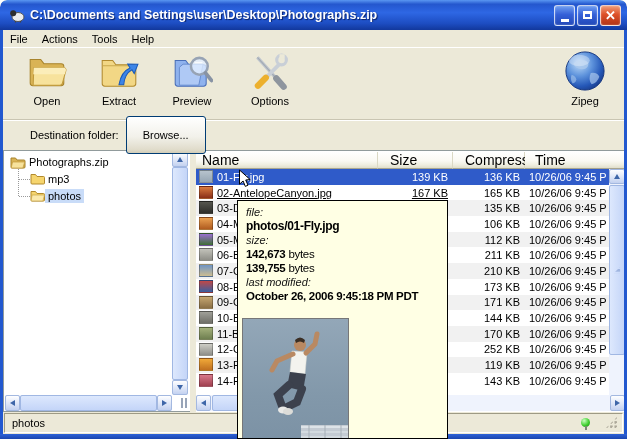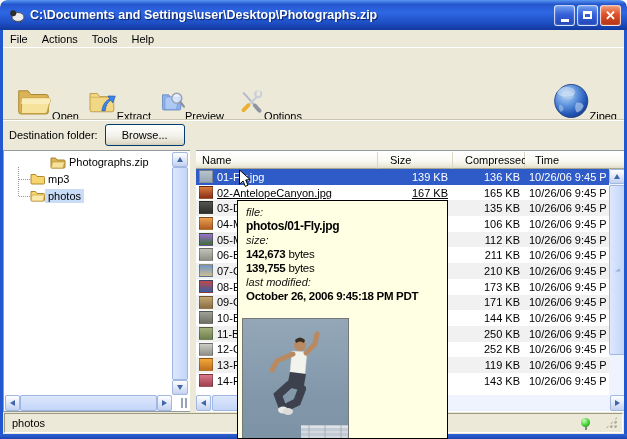--- a/index.html
+++ b/index.html
@@ -25,31 +25,31 @@
   .glyph-min{width:8px;height:3px;background:#fff;margin-top:10px;}
   .glyph-max{width:9px;height:8px;border:2px solid #fff;border-top-width:3px;}
   .glyph-x{color:#fff;font-size:13px;font-weight:bold;line-height:1;}
   
   .menubar{position:absolute;left:3px;top:30px;width:621px;height:17px;background:#ECE9D8;
     display:flex;align-items:center;z-index:4;}
   .menu-item{font-size:11px;padding:1px 7px;color:#000;}
   
   .toolbar{position:absolute;left:3px;top:47px;width:621px;height:71px;background:#ECE9D8;
     border-top:1px solid #fff;z-index:4;}
-  .tbtn{position:absolute;top:9px;width:64px;height:65px;display:flex;flex-direction:row;
-    align-items:flex-end;justify-content:flex-start;}
+  .tbtn{position:absolute;top:0;width:64px;height:65px;display:flex;flex-direction:column;
+    align-items:center;justify-content:flex-start;}
   .tbtn .ticon{width:42px;height:42px;margin-top:2px;}
   .tbtn .tlabel{font-size:11px;color:#000;margin-top:3px;}
   
   .destrow{position:absolute;left:3px;top:119px;width:621px;height:31px;background:#ECE9D8;
-    border-top:1px solid #c9c5b2;box-shadow:inset 0 1px 0 #fff;display:flex;align-items:center;z-index:4;}
+    border-top:1px solid #c9c5b2;box-shadow:inset 0 1px 0 #fff;display:flex;align-items:center;z-index:4;padding-left:21px;}
   .dest-label{font-size:11px;margin-left:6px;white-space:nowrap;}
   .dest-input{margin-left:5px;width:427px;height:20px;border:1px solid #7F9DB9;background:#fff;
     font-size:11px;padding:0 3px;color:#000;}
-  .browse-btn{margin-left:7px;width:80px;height:22px;border:1px solid #003C74;border-radius:3px;
+  .browse-btn{margin-left:7px;width:80px;height:38px;border:1px solid #003C74;border-radius:3px;
     background:linear-gradient(180deg,#ffffff 0%,#f2f1ea 55%,#e0dccb 90%,#d2cdb8 100%);
     font-size:11px;color:#000;}
   
   .main{position:absolute;left:3px;top:150px;width:621px;height:262px;background:#ECE9D8;z-index:3;}
   .tree-pane{position:absolute;left:0;top:0;width:187px;height:262px;background:#fff;
     border:1px solid #919B9C;border-right:none;}
   .splitter{position:absolute;left:187px;top:0;width:6px;height:262px;background:#ECE9D8;}
   .splitter-grip{position:absolute;left:-12px;bottom:3px;width:12px;height:11px;display:flex;gap:2px;justify-content:center;}
   .splitter-grip i{width:2px;height:10px;background:#98a4b8;display:block;}
   .list-pane{position:absolute;left:193px;top:0;width:428px;height:262px;background:#fff;
@@ -58,21 +58,21 @@
   .tree-item{position:absolute;display:flex;align-items:center;font-size:11px;white-space:nowrap;}
   .tree-item .flabel{padding:1px 3px;}
   .tree-item.sel .flabel{background:#C9DCF8;}
   .tree-lines{position:absolute;left:14px;top:16px;width:1px;height:30px;
     background-image:repeating-linear-gradient(180deg,#9a9a9a 0 1px,transparent 1px 2px);}
   .tree-hline{position:absolute;width:12px;height:1px;
     background-image:repeating-linear-gradient(90deg,#9a9a9a 0 1px,transparent 1px 2px);}
   
   .lhead{position:absolute;left:0;top:1px;height:17px;display:flex;width:428px;}
   .hcell{background:linear-gradient(180deg,#ffffff 0%,#faf9f3 55%,#efeee0 80%,#e0decb 100%);
-    border-right:1px solid #dad8c4;border-bottom:1px solid #a8a58f;font-size:11px;
+    border-right:1px solid #dad8c4;border-bottom:1px solid #a8a58f;font-size:14px;
     display:flex;align-items:center;padding-left:6px;color:#000;}
   .hcell.c-size,.hcell.c-comp{padding-left:12px;}
   .hcell.c-time{padding-left:10px;border-right:none;}
   .hcell.c-blank{border-right:none;padding:0;}
   
   .rows{position:absolute;left:0;top:18px;width:413px;}
   .row{position:relative;height:15.7px;display:flex;align-items:center;font-size:11px;color:#000;background:#fff;}
   .row.alt{background:#F1F1F1;}
   .row.sel{background:#2F5BC9;color:#fff;}
   .row .thumb{position:absolute;left:3px;top:1px;width:14px;height:13px;border:1px solid rgba(0,0,0,.25);}
@@ -225,21 +225,21 @@
     <button class="browse-btn">Browse...</button>
   </div>
 
   <div class="main">
 
     <div class="tree-pane">
       <div class="tree-lines"></div>
       <div class="tree-hline" style="left:15px;top:28px;"></div>
       <div class="tree-hline" style="left:15px;top:45px;"></div>
 
-      <div class="tree-item" style="left:6px;top:4px;margin-left:40px;">
+      <div class="tree-item" style="left:6px;top:4px;">
         <svg width="16" height="13" viewBox="0 0 16 13">
           <path d="M1 2 h4.5 l1.5 2 h7 a1 1 0 0 1 1 1 v6 a1 1 0 0 1 -1 1 H2 a1 1 0 0 1 -1 -1 Z" fill="#D9B355" stroke="#A8842C"></path>
           <path d="M2.5 6 h12.2 l-1.8 6 H1.2 Z" fill="#F7E29C" stroke="#C19A3A" stroke-width=".7"></path>
         </svg>
         <span class="flabel">Photographs.zip</span>
       </div>
 
       <div class="tree-item" style="left:26px;top:21px;">
         <svg width="15" height="12" viewBox="0 0 15 12">
           <path d="M1 1.5 h4.5 l1.5 2 h6.5 a1 1 0 0 1 1 1 v5.5 a1 1 0 0 1 -1 1 H2 a1 1 0 0 1 -1 -1 Z" fill="#F6D56E" stroke="#B28A2E"></path>
@@ -360,21 +360,21 @@
             <div class="thumb" style="background: linear-gradient(rgb(160, 160, 152), rgb(111, 111, 104));"></div>
             <span class="cell name">10-B</span>
             <span class="cell size"></span>
             <span class="cell comp">144 KB</span>
             <span class="cell time">10/26/06 9:45 P</span>
           </div>
           <div class="row alt">
             <div class="thumb" style="background: linear-gradient(rgb(163, 176, 122), rgb(111, 127, 80));"></div>
             <span class="cell name">11-B</span>
             <span class="cell size"></span>
-            <span class="cell comp">250 KB</span>
+            <span class="cell comp">170 KB</span>
             <span class="cell time">10/26/06 9:45 P</span>
           </div>
           <div class="row">
             <div class="thumb" style="background: linear-gradient(rgb(205, 205, 197), rgb(143, 143, 138));"></div>
             <span class="cell name">12-C</span>
             <span class="cell size"></span>
             <span class="cell comp">252 KB</span>
             <span class="cell time">10/26/06 9:45 P</span>
           </div>
           <div class="row alt">

